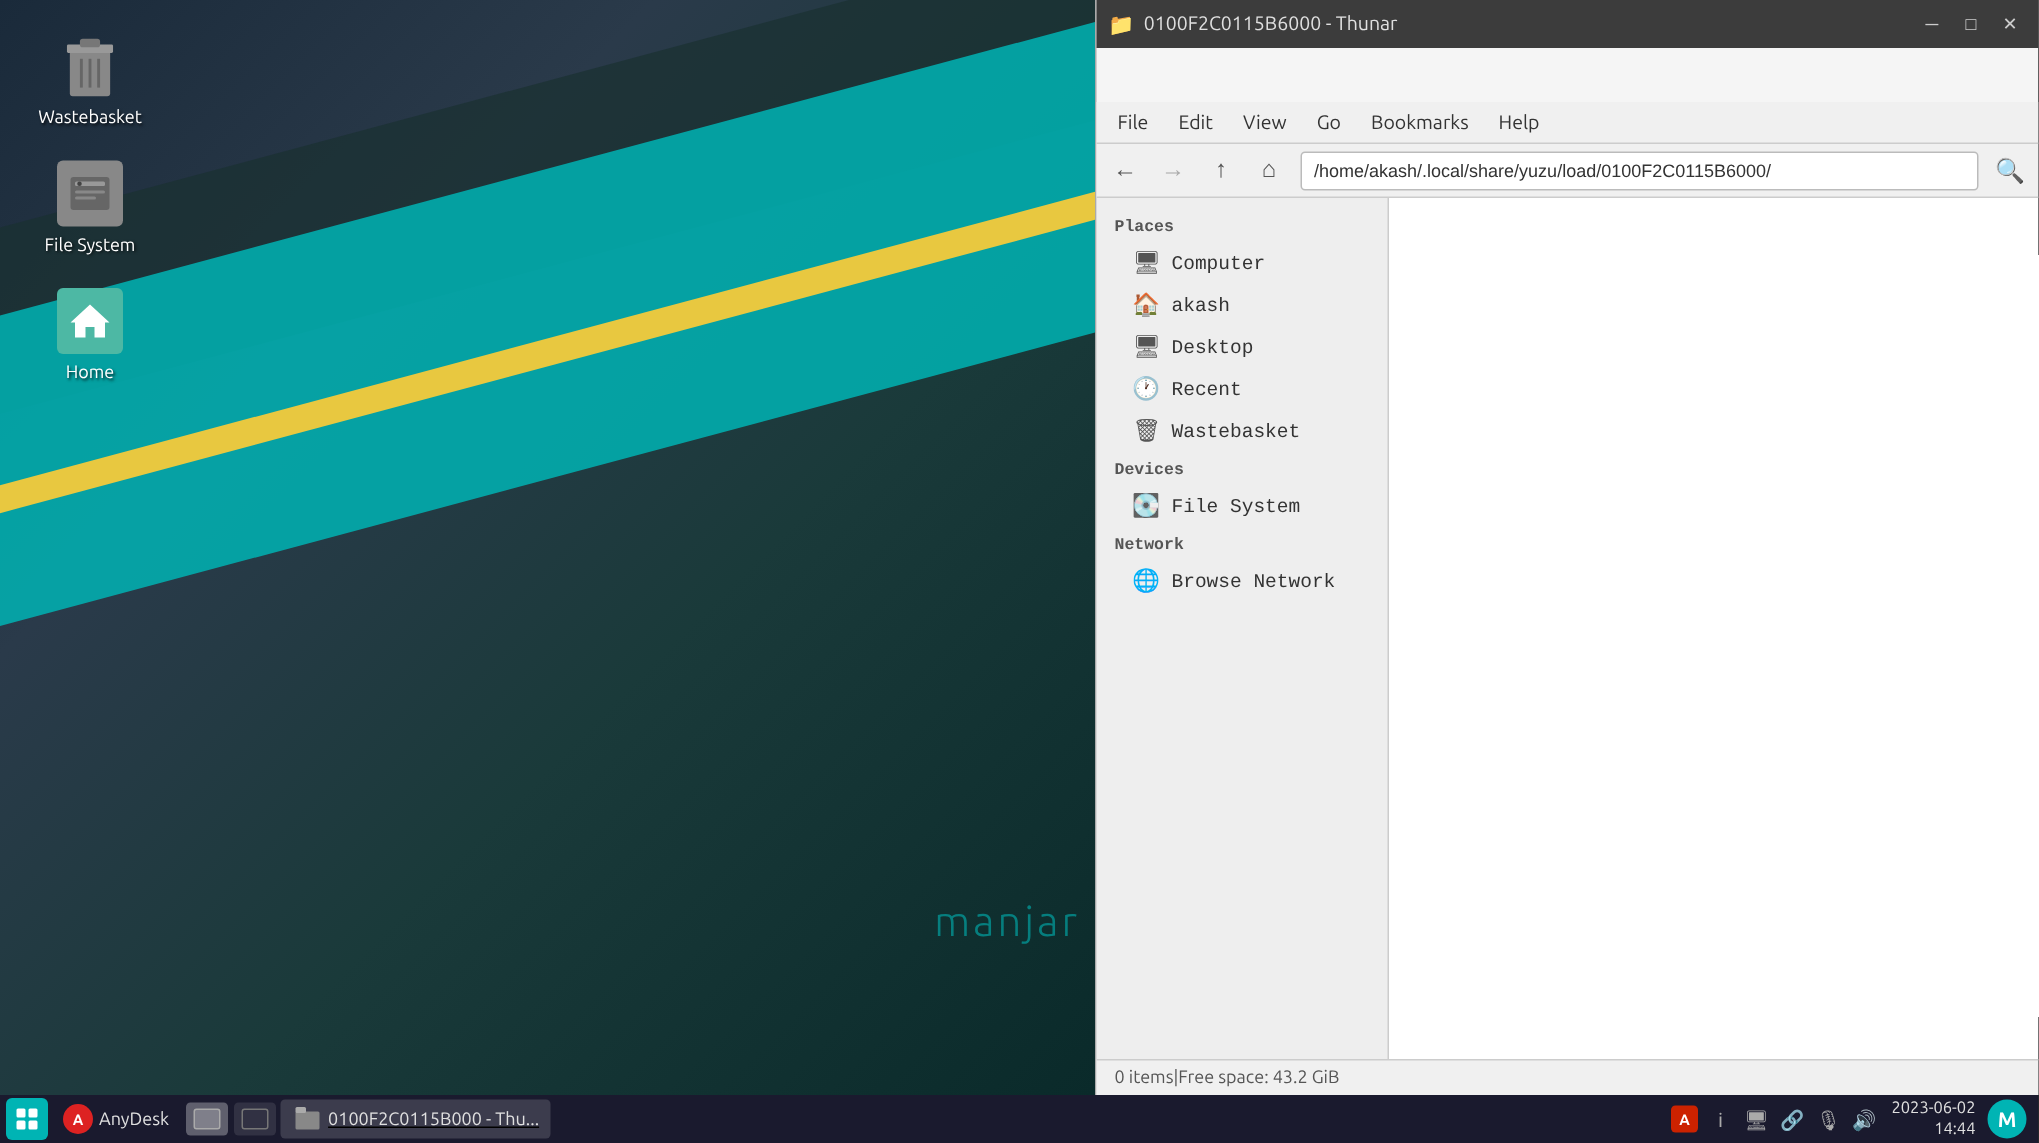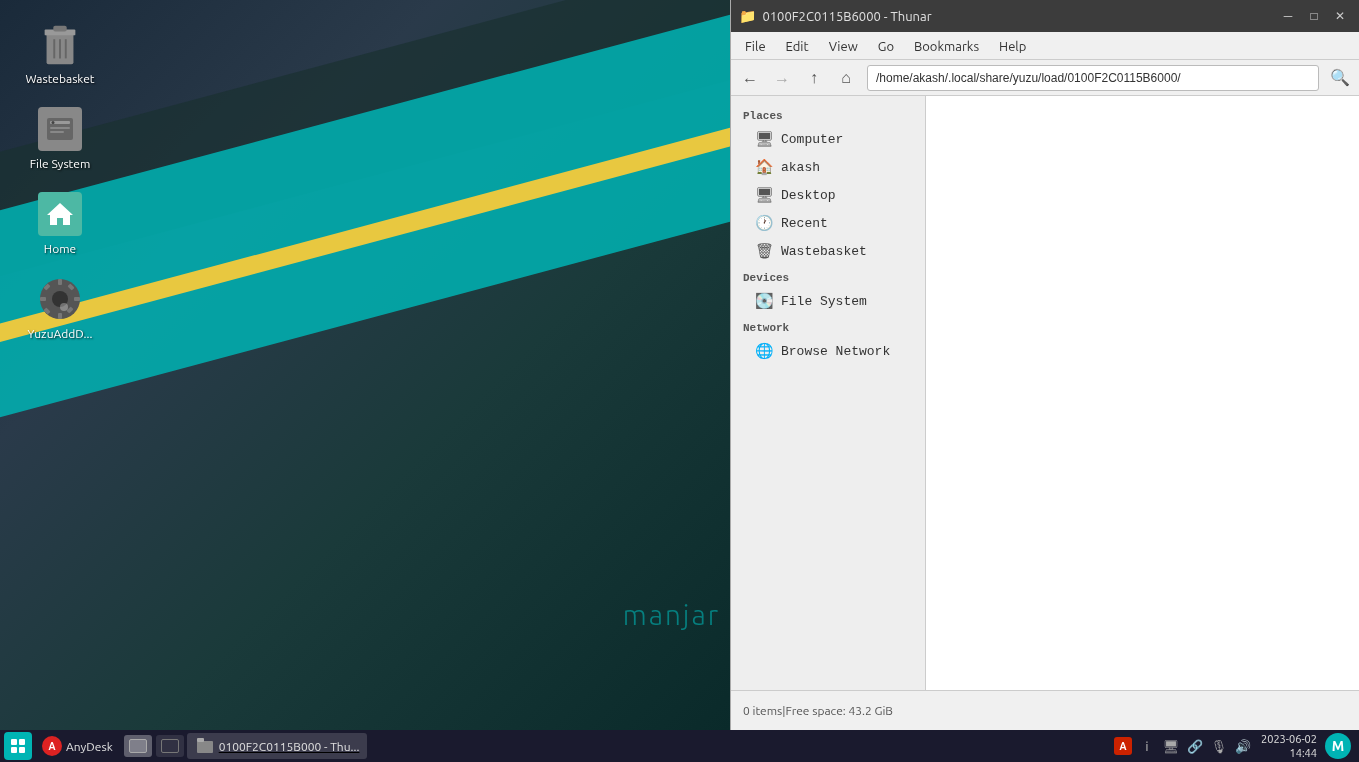--- a/index.html
+++ b/index.html
@@ -194,20 +194,21 @@
 
     
     .menubar {
       background: #f0f0f0;
       height: 28px;
       display: flex;
       align-items: center;
       padding: 0 4px;
       border-bottom: 1px solid #ccc;
       flex-shrink: 0;
+      margin-top: 36px;
     }
     .menu-item {
       padding: 3px 10px;
       font-size: 13px;
       color: #333;
       cursor: pointer;
       border-radius: 3px;
     }
 
     
@@ -306,21 +307,21 @@
     .main-panel {
       flex: 1;
       background: white;
       overflow: auto;
       position: relative;
     }
 
     
     .statusbar {
       background: #f0f0f0;
-      height: 40px;
+      height: 24px;
       border-top: 1px solid #ccc;
       display: flex;
       align-items: center;
       padding: 0 12px;
       font-size: 12px;
       color: #555;
       flex-shrink: 0;
     }
 
     
@@ -470,42 +471,20 @@
       <div class="icon-img">
         <div class="home-icon-wrap">
           <svg width="30" height="30" viewBox="0 0 30 30" fill="none">
             <polygon points="15,4 2,16 5,16 5,26 12,26 12,19 18,19 18,26 25,26 25,16 28,16" fill="white"></polygon>
           </svg>
         </div>
       </div>
       <div class="icon-label">Home</div>
     </div>
 
-    <div class="desktop-icon">
-      <div class="icon-img">
-        <div class="settings-icon-wrap">
-          <svg width="44" height="44" viewBox="0 0 44 44" fill="none">
-            <circle cx="22" cy="22" r="20" fill="#555"></circle>
-            <circle cx="22" cy="22" r="8" fill="#333"></circle>
-
-            <rect x="20" y="2" width="4" height="6" rx="1" fill="#777"></rect>
-            <rect x="20" y="36" width="4" height="6" rx="1" fill="#777"></rect>
-            <rect x="2" y="20" width="6" height="4" rx="1" fill="#777"></rect>
-            <rect x="36" y="20" width="6" height="4" rx="1" fill="#777"></rect>
-            <rect x="7" y="7" width="4" height="6" rx="1" fill="#777" transform="rotate(45 9 10)"></rect>
-            <rect x="30" y="30" width="4" height="6" rx="1" fill="#777" transform="rotate(45 32 33)"></rect>
-            <rect x="7" y="31" width="4" height="6" rx="1" fill="#777" transform="rotate(-45 9 34)"></rect>
-            <rect x="31" y="7" width="4" height="6" rx="1" fill="#777" transform="rotate(-45 33 10)"></rect>
-
-            <circle cx="26" cy="30" r="4" fill="rgba(255,255,255,0.3)"></circle>
-          </svg>
-        </div>
-      </div>
-      <div class="icon-label">YuzuAddD...</div>
-    </div>
   </div>
 </div>
 
 <div id="thunar">
 
   <div class="titlebar">
     <div class="titlebar-left">
       <span class="titlebar-icon">📁</span>
       <span class="titlebar-title">0100F2C0115B6000 - Thunar</span>
     </div>

